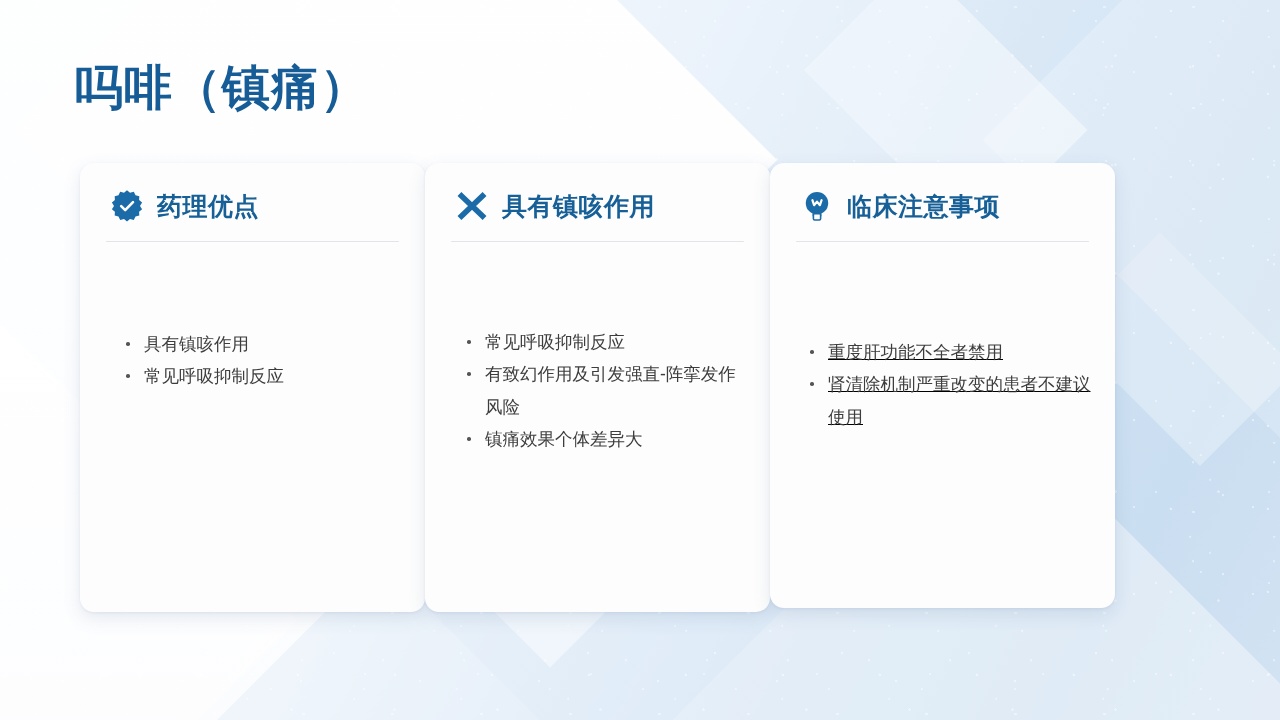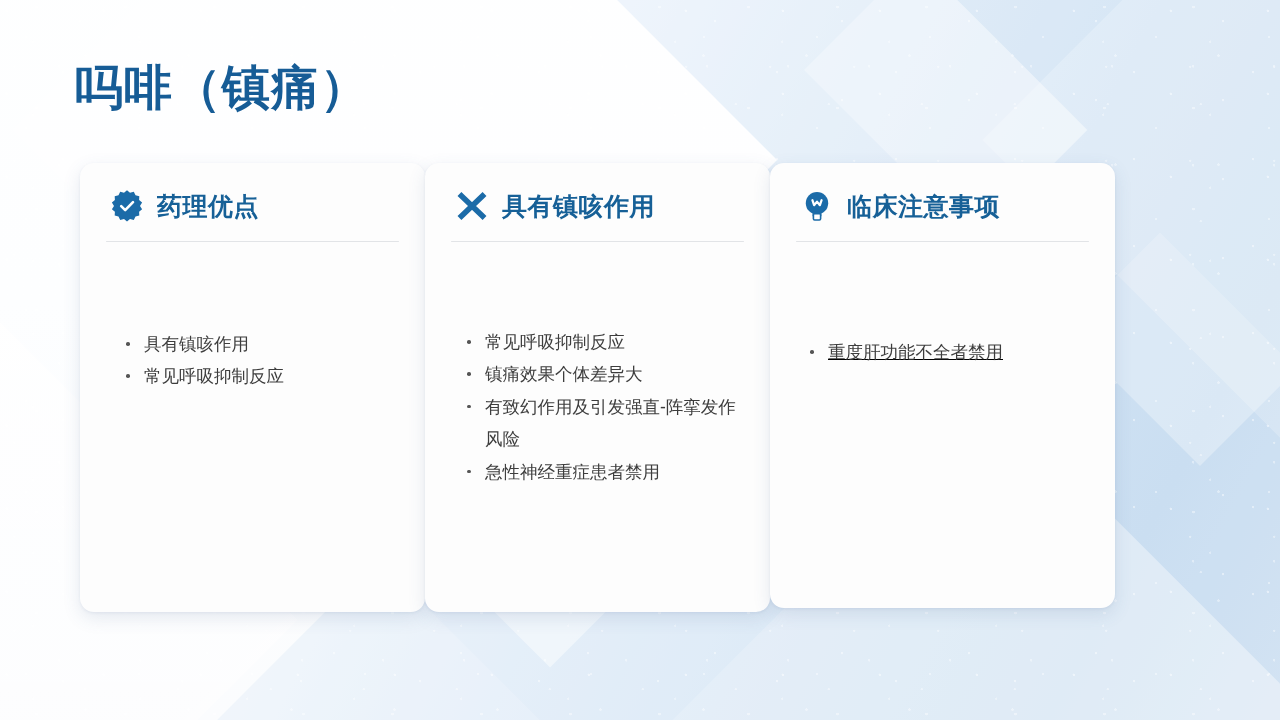--- a/index.html
+++ b/index.html
@@ -249,41 +249,41 @@
           <svg viewBox="0 0 34 34" width="34" height="34" aria-hidden="true">
             <path fill="none" stroke="#1b6ba8" stroke-width="5.6" stroke-linecap="square" d="M6.5 7.0 L27.5 27.0 M27.5 7.0 L6.5 27.0"></path>
           </svg>
         </span>
         <span class="card-title">具有镇咳作用</span>
       </div>
       <div class="divider"></div>
       <div class="bul-wrap-2">
         <ul class="bullets">
           <li>常见呼吸抑制反应</li>
+          <li>有致幻作用及引发强直-阵挛发作风险</li>
           <li>镇痛效果个体差异大</li>
-          <li>有致幻作用及引发强直-阵挛发作风险</li>
-          <li>急性神经重症患者禁用</li>
         </ul>
       </div>
     </div>
 
     <div class="card short">
       <div class="card-head">
         <span class="card-icon">
           <svg viewBox="0 0 34 34" width="34" height="34" aria-hidden="true">
             <circle cx="17" cy="14.2" r="11.2" fill="#1b6ba8"></circle>
             <path fill="#1b6ba8" d="M12.6 22.5h8.8v4.0a1.6 1.6 0 0 1-1.6 1.6h-5.6a1.6 1.6 0 0 1-1.6-1.6z"></path>
             <rect x="13.4" y="24.6" width="7.2" height="6.4" rx="1.2" fill="#ffffff" stroke="#1b6ba8" stroke-width="1.6"></rect>
             <path fill="none" stroke="#ffffff" stroke-width="2.2" stroke-linecap="round" stroke-linejoin="round" d="M12.4 11.2 L14.1 16.2 L17 12.6 L19.9 16.2 L21.6 11.2"></path>
           </svg>
         </span>
         <span class="card-title">临床注意事项</span>
       </div>
       <div class="divider"></div>
       <div class="bul-wrap-3">
         <ul class="bullets">
           <li>重度肝功能不全者禁用</li>
+          <li>肾清除机制严重改变的患者不建议使用</li>
         </ul>
       </div>
     </div>
 
   </div>
 </div>
 
 </body></html>

